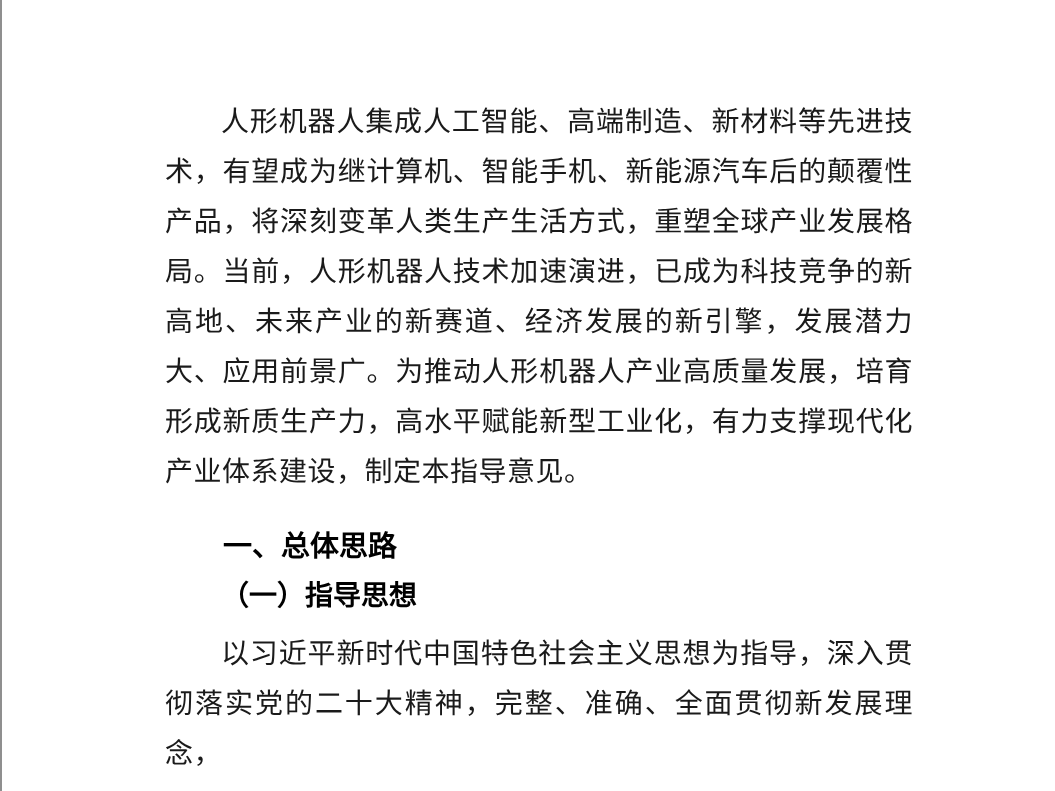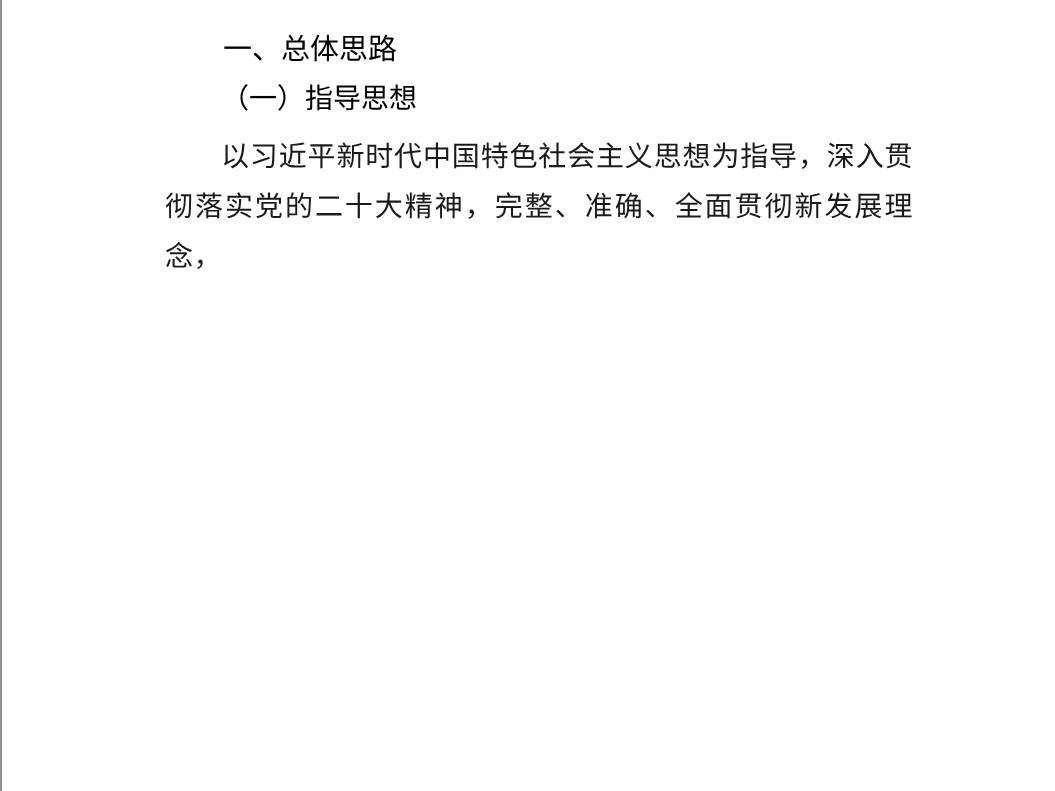--- a/index.html
+++ b/index.html
@@ -46,46 +46,47 @@
     text-indent: 2em;
     letter-spacing: 0.5px;
     margin: 0;
     color: #1a1a1a;
   }
   .para-intro {
     margin-top: 97px;
   }
   .heading-section {
     font-family: "Liberation Sans", "DejaVu Sans", sans-serif;
-    font-weight: normal;
+    font-weight: bold;
     font-size: 29px;
     line-height: 50px;
     text-indent: 2em;
     margin: 24px 0 0 0;
     color: #000000;
   }
   .heading-sub {
     font-family: "Liberation Serif", "DejaVu Serif", serif;
-    font-weight: normal;
+    font-weight: bold;
     font-size: 28px;
     line-height: 50px;
     text-indent: 2em;
     margin: 0;
     color: #000000;
   }
   .para-last {
     margin-top: 8px;
   }
 </style>
 </head>
 <body>
 
 <div class="page-edge-line"></div>
 
 <div class="page-content">
 
+  <p class="para para-intro">人形机器人集成人工智能、高端制造、新材料等先进技术，有望成为继计算机、智能手机、新能源汽车后的颠覆性产品，将深刻变革人类生产生活方式，重塑全球产业发展格局。当前，人形机器人技术加速演进，已成为科技竞争的新高地、未来产业的新赛道、经济发展的新引擎，发展潜力大、应用前景广。为推动人形机器人产业高质量发展，培育形成新质生产力，高水平赋能新型工业化，有力支撑现代化产业体系建设，制定本指导意见。</p>
 
   <h2 class="heading-section">一、总体思路</h2>
 
   <h3 class="heading-sub">（一）指导思想</h3>
 
   <p class="para para-last">以习近平新时代中国特色社会主义思想为指导，深入贯彻落实党的二十大精神，完整、准确、全面贯彻新发展理念，</p>
 </div>
 
 </body></html>

